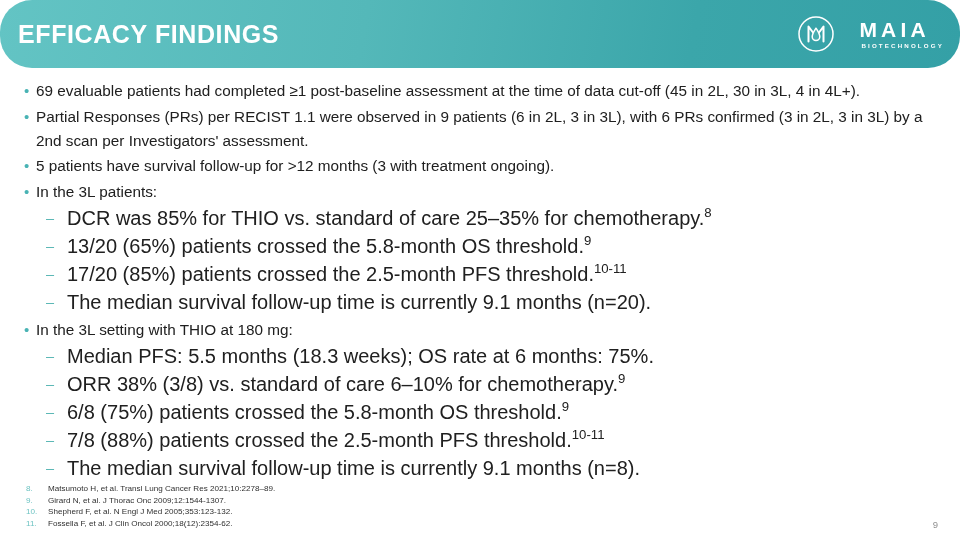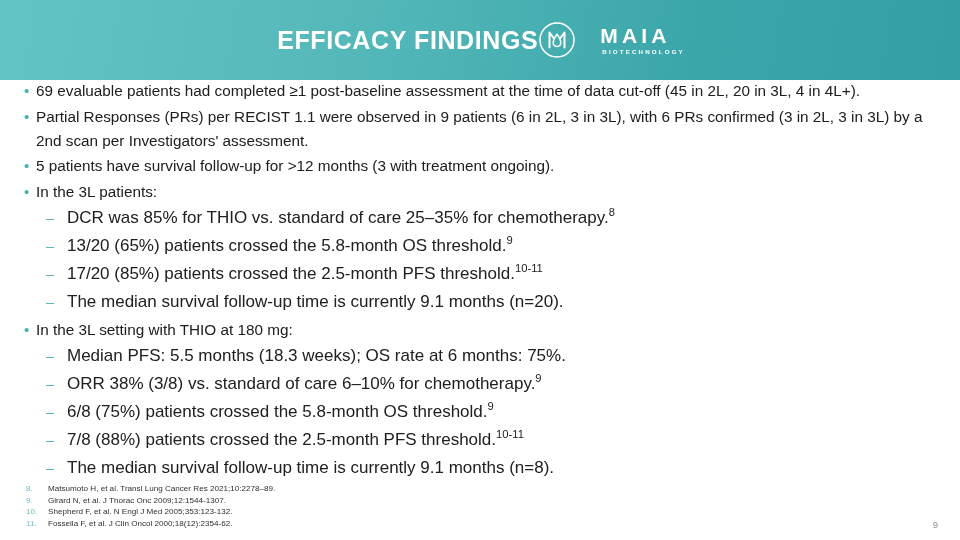--- a/index.html
+++ b/index.html
@@ -12,25 +12,26 @@
   .slide {
     position:relative;
     width:960px; height:540px;
     background:#ffffff;
   }
 
   
   .header {
     position:absolute;
     left:0; top:0;
-    width:960px; height:80px;
+    width:960px; height:68px;
     background:linear-gradient(100deg,#63c4c4 0%, #54b8b9 38%, #3ba6aa 72%, #34a0a6 100%);
     display:flex;
     align-items:center;
-    justify-content:center;
+    justify-content:space-between;
+    border-radius:32px;
   }
   .slide-title {
     margin-left:18px;
     color:#ffffff;
     font-size:25px;
     font-weight:bold;
     letter-spacing:0.6px;
     white-space:nowrap;
   }
 
@@ -96,21 +97,21 @@
   .l2 .dash {
     flex:0 0 auto;
     width:21px;
     color:#5cb8b6;
     font-size:14.5px;
     line-height:26px;
   }
   .l2 .txt {
     flex:1 1 auto;
     color:#202020;
-    font-size:17px;
+    font-size:20px;
     line-height:26px;
   }
 
   sup {
     font-size:0.66em;
     vertical-align:super;
     line-height:0;
   }
 
   
@@ -164,21 +165,21 @@
       <div class="logo-words">
         <div class="logo-maia">MAIA</div>
         <div class="logo-biotech">BIOTECHNOLOGY</div>
       </div>
     </div>
   </div>
 
   <div class="body" id="bullet-host">
       <div class="l1">
         <div class="dot">•</div>
-        <div class="txt">69 evaluable patients had completed ≥1 post-baseline assessment at the time of data cut-off (45 in 2L, 20 in 3L, 4 in 4L+).</div>
+        <div class="txt">69 evaluable patients had completed ≥1 post-baseline assessment at the time of data cut-off (45 in 2L, 30 in 3L, 4 in 4L+).</div>
       </div>
       <div class="l1">
         <div class="dot">•</div>
         <div class="txt">Partial Responses (PRs) per RECIST 1.1 were observed in 9 patients (6 in 2L, 3 in 3L), with 6 PRs confirmed (3 in 2L, 3 in 3L) by a 2nd scan per Investigators' assessment.</div>
       </div>
       <div class="l1">
         <div class="dot">•</div>
         <div class="txt">5 patients have survival follow-up for &gt;12 months (3 with treatment ongoing).</div>
       </div>
       <div class="l1">

